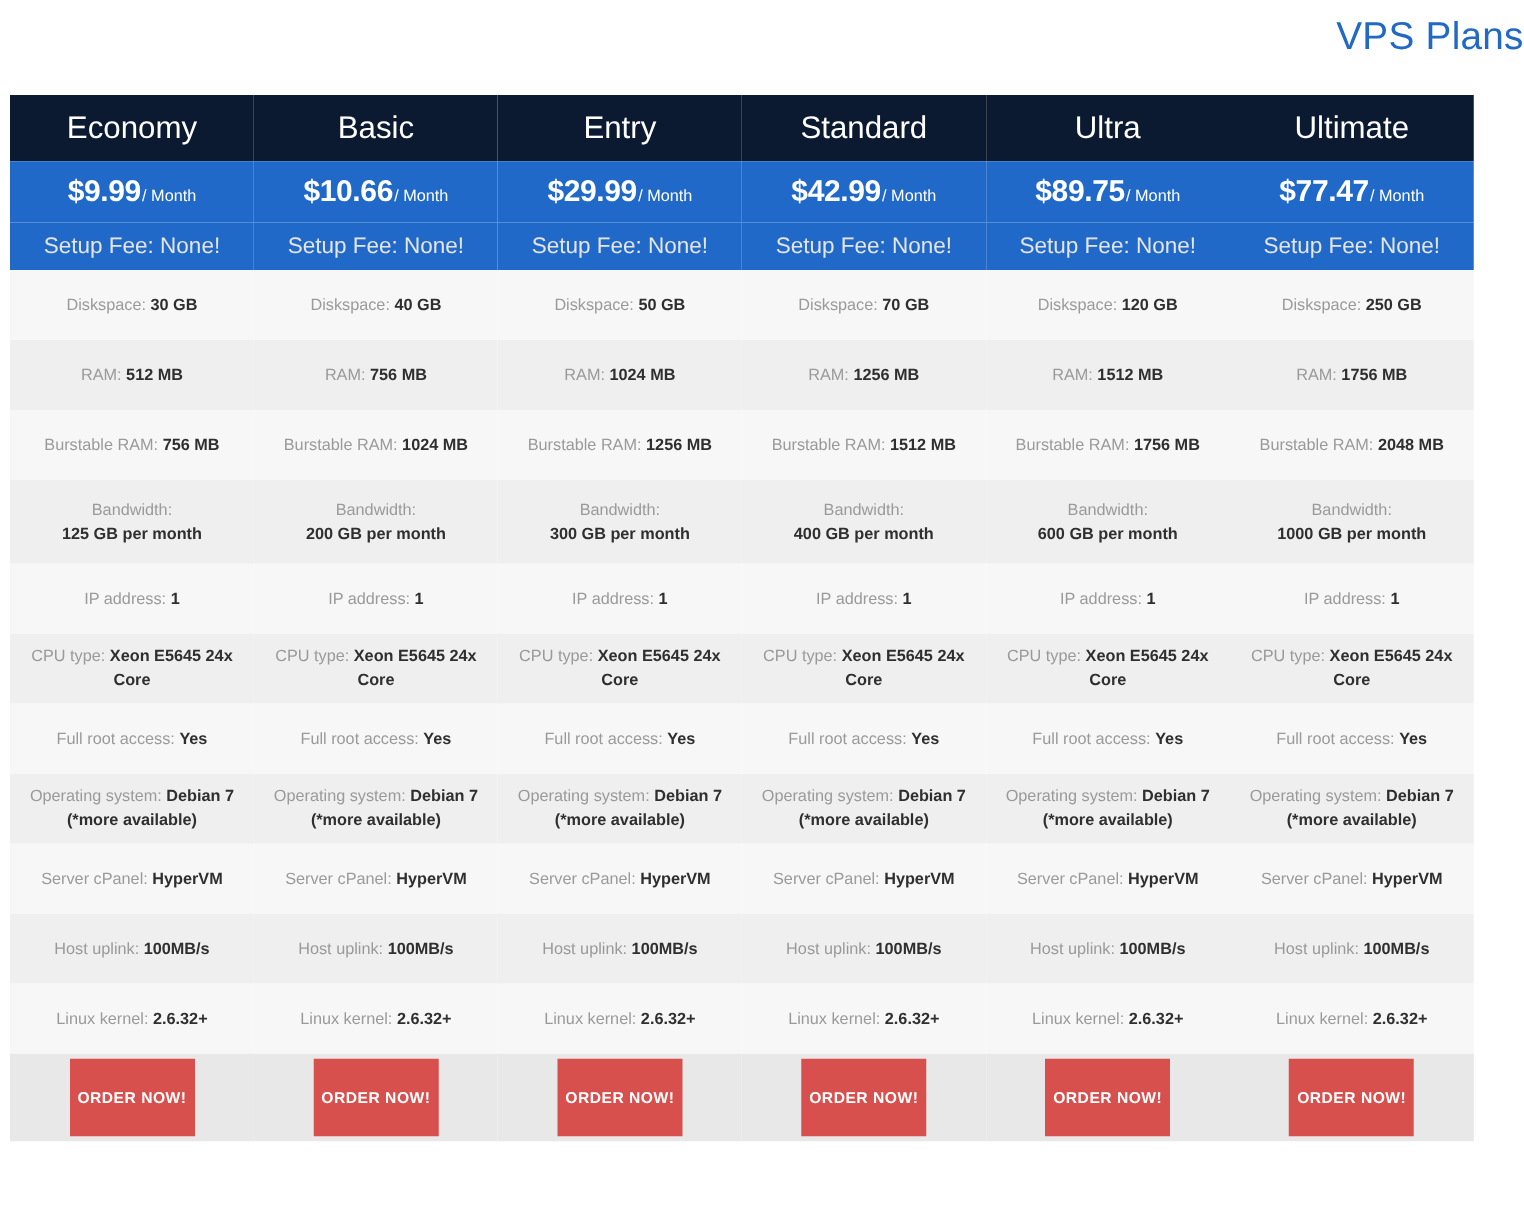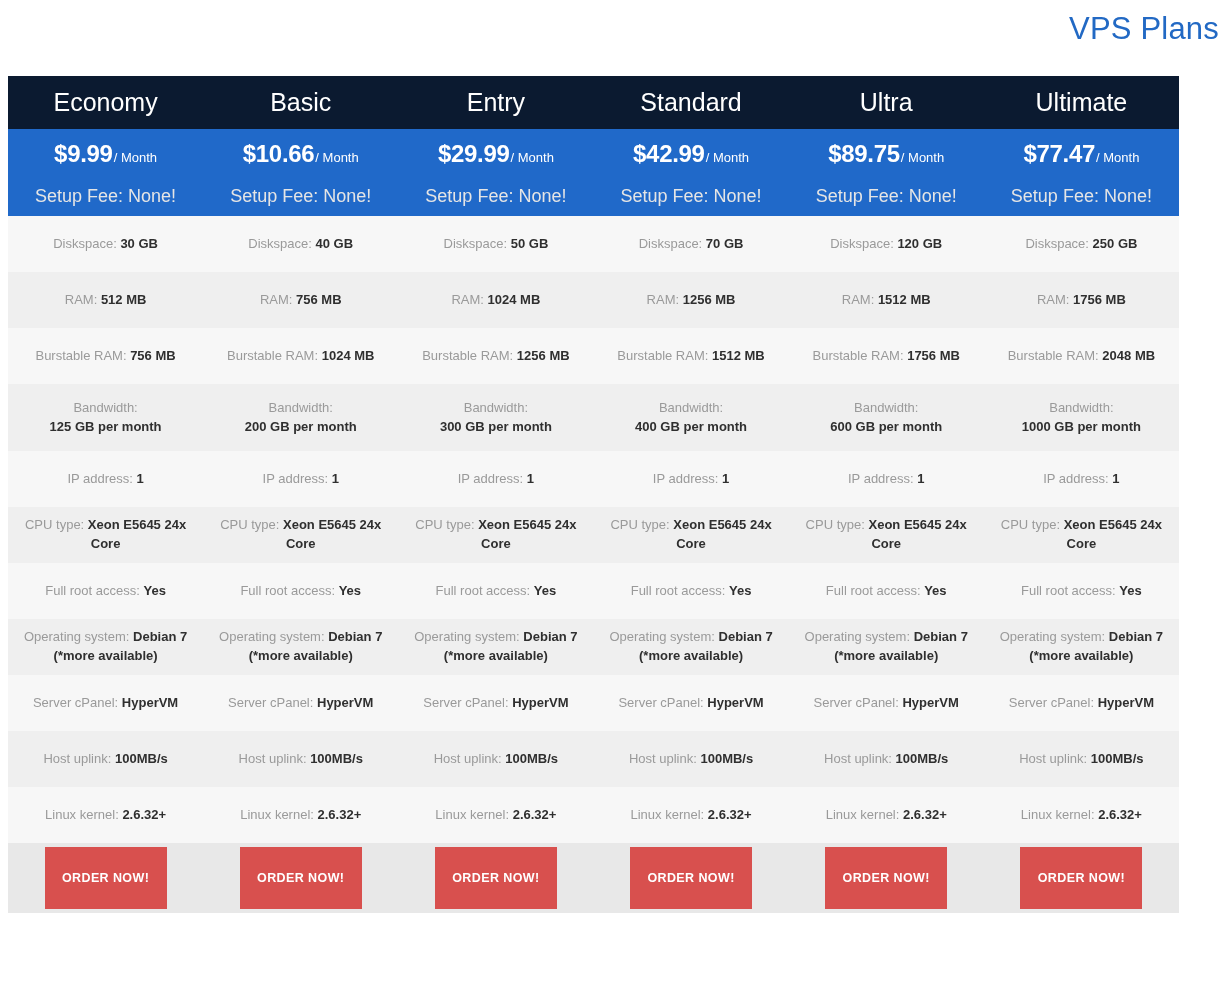--- a/index.html
+++ b/index.html
@@ -108,21 +108,21 @@
   }
   .order-btn {
     display: inline-block;
     background: #d8504e;
     color: #ffffff;
     font-size: 12.5px;
     font-weight: 700;
     letter-spacing: 0.4px;
     border: none;
     padding: 24px 0;
-    width: 122px;
+    width: 100px;
     cursor: pointer;
     font-family: "Liberation Sans", sans-serif;
   }
 </style>
 </head>
 <body>
 
 <div class="page">
 
   <h1 class="page-title">VPS Plans</h1>

